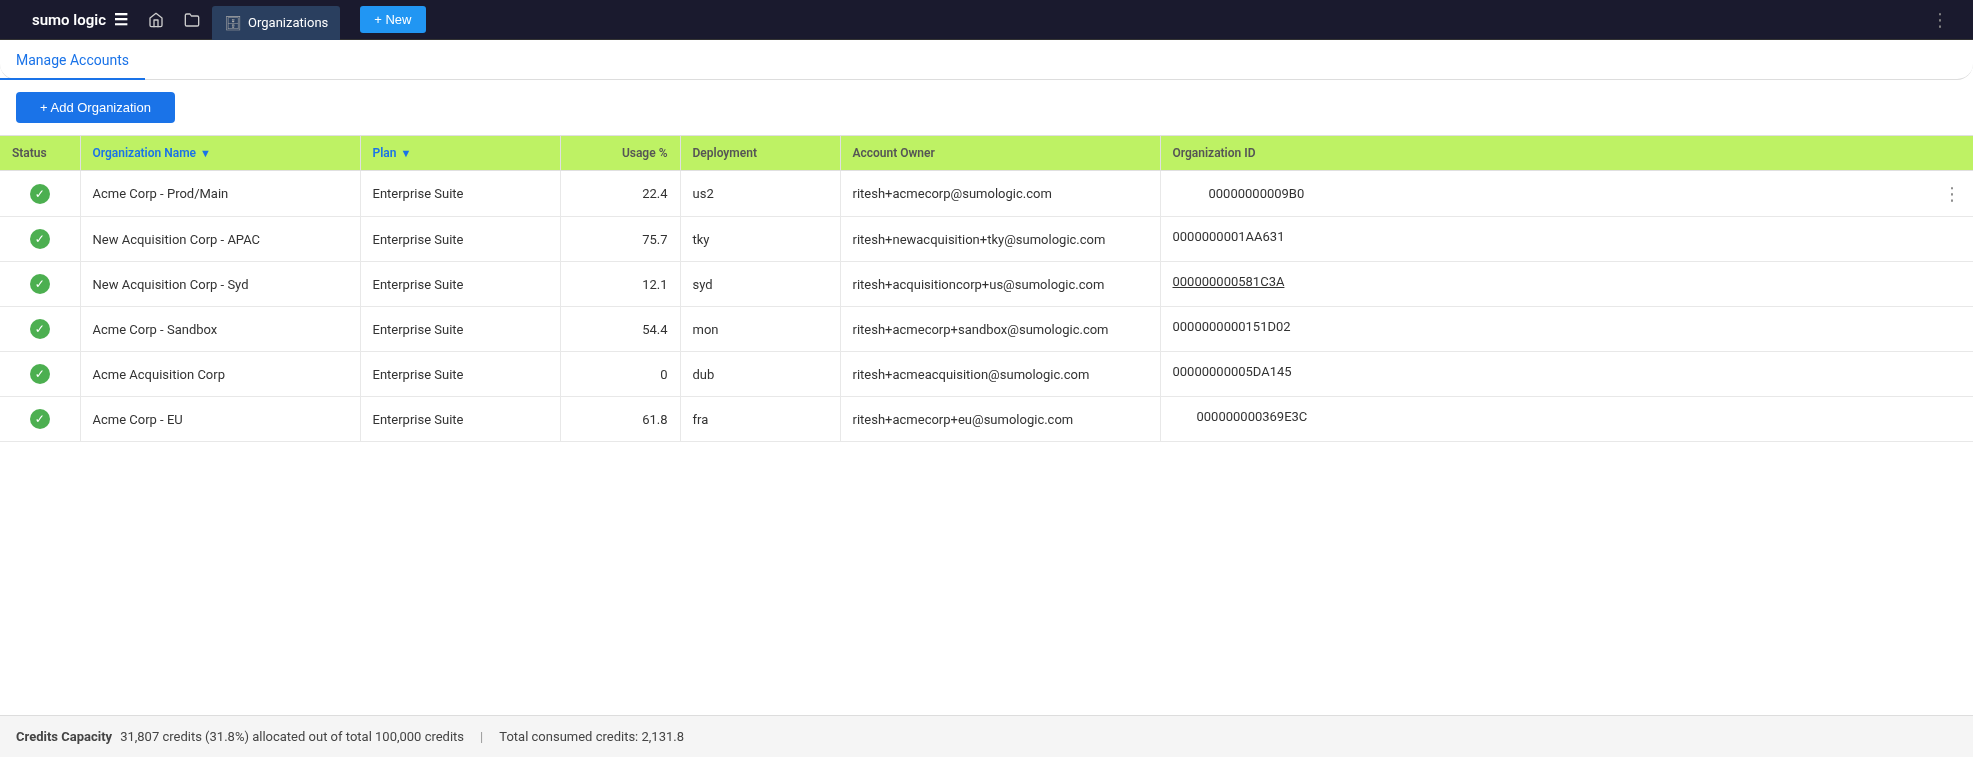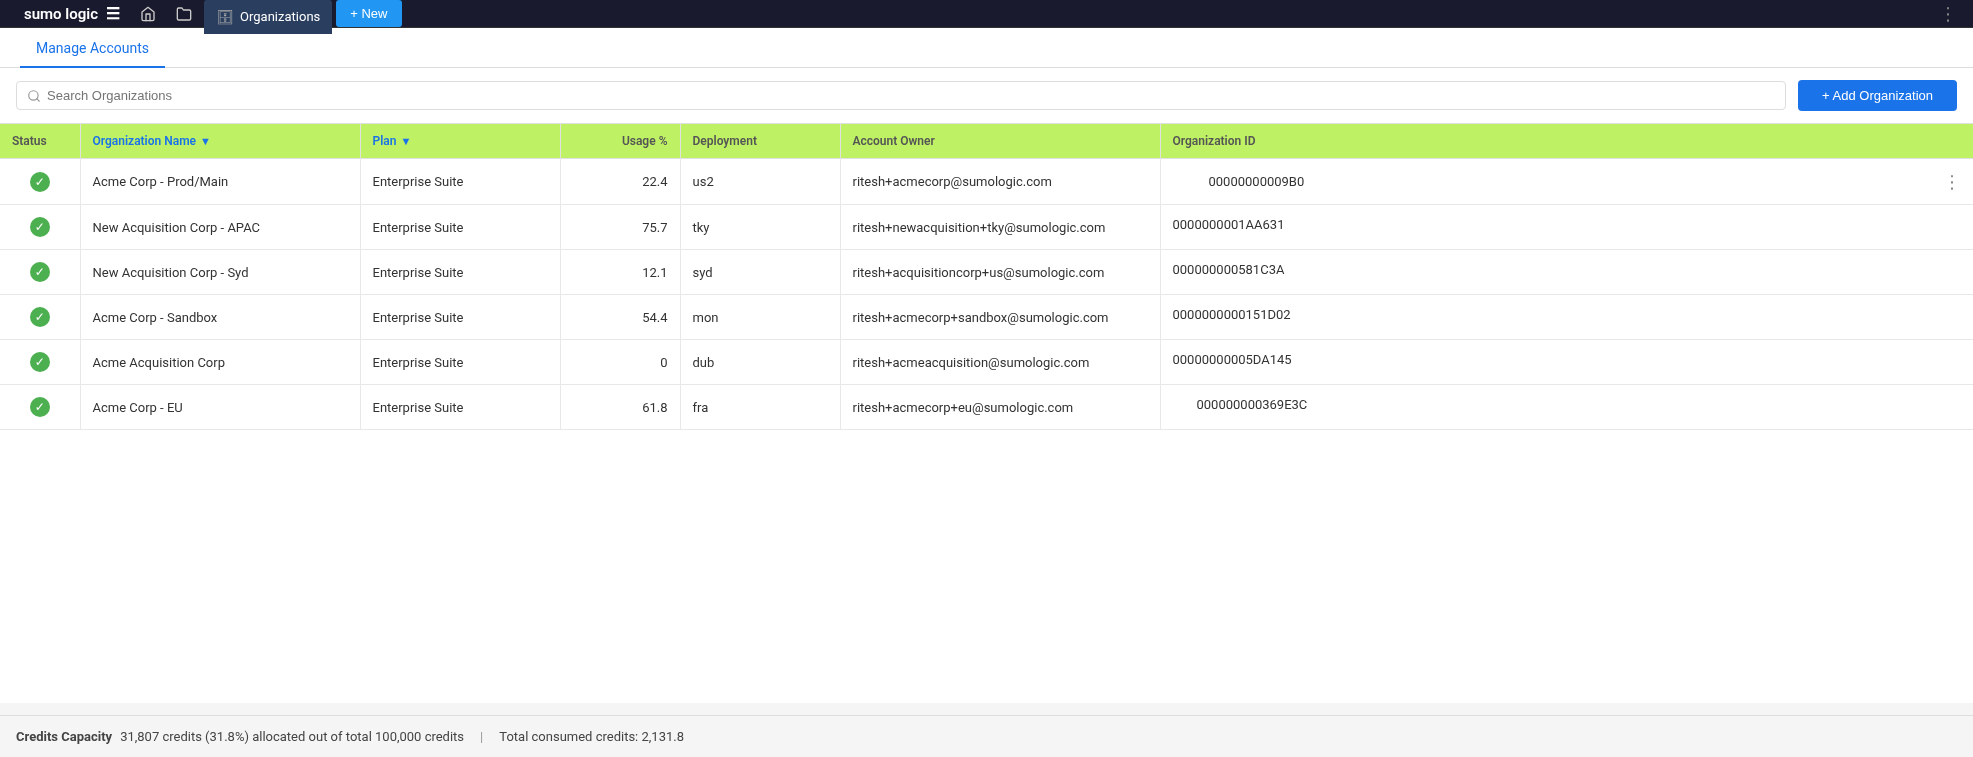--- a/index.html
+++ b/index.html
@@ -3,22 +3,22 @@
   <meta charset="utf-8">
   <style>
     * { box-sizing: border-box; margin: 0; padding: 0; }
     body { font-family: -apple-system, BlinkMacSystemFont, 'Segoe UI', Roboto, sans-serif; font-size: 13px; background: #f5f5f5; color: #333; }
 
     
     .topbar {
       display: flex;
       align-items: center;
       background: #1a1a2e;
-      height: 28px;
-      padding: 0 16px;
+      height: 40px;
+      padding: 0 24px;
       gap: 4px;
       border-bottom: 1px solid #333;
     }
     .logo-area {
       display: flex;
       align-items: center;
       gap: 8px;
       color: white;
       font-weight: bold;
       font-size: 15px;
@@ -54,37 +54,38 @@
       align-items: center;
       gap: 4px;
       background: #2196f3;
       color: white;
       padding: 6px 14px;
       border-radius: 3px;
       cursor: pointer;
       font-size: 13px;
       font-weight: 500;
       border: none;
-      margin-left: 0;
+      margin-left: 16px;
     }
     .topbar-spacer { flex: 1; }
     .topbar-dots { color: #888; font-size: 18px; margin-left: auto; }
 
     
     .main-content {
       background: white;
       min-height: calc(757px - 40px - 42px);
     }
 
     
     .tab-bar {
       display: flex;
       border-bottom: 1px solid #ddd;
-      padding: 0 20px;
-      background: white;
+      padding: 0 0;
+      background: white;
+      border-radius: 16px;
     }
     .tab-item {
       padding: 12px 16px 10px;
       font-size: 14px;
       cursor: pointer;
       color: #333;
       border-bottom: 2px solid transparent;
       margin-bottom: -1px;
     }
     .tab-item.active {
@@ -244,27 +245,20 @@
 
 <div class="main-content">
 
   <div class="tab-bar">
     <div class="tab-item active">
       <span>Manage Accounts</span>
     </div>
   </div>
 
   <div class="toolbar">
-    <div class="search-box">
-      <svg class="search-icon-svg" width="14" height="14" viewBox="0 0 24 24" fill="none" stroke="#999" stroke-width="2" stroke-linecap="round" stroke-linejoin="round">
-        <circle cx="11" cy="11" r="8"></circle>
-          <line x1="21" y1="21" x2="16.65" y2="16.65"></line>
-      </svg>
-      <input type="text" placeholder="Search Organizations" style="">
-    </div>
     <button class="add-org-btn">+ Add Organization</button>
   </div>
 
   <div class="table-container scroll-area">
     <table>
       <thead>
         <tr>
           <th style="width:80px;">
             <div class="th-inner">
               <span>Status</span>
@@ -328,21 +322,21 @@
               <span>0000000001AA631</span>
             </td>
           </tr>
           <tr>
             <td class="status-cell"><span class="check-icon">✓</span></td>
             <td>New Acquisition Corp - Syd</td>
             <td>Enterprise Suite</td>
             <td class="usage-cell">12.1</td>
             <td>syd</td>
             <td>ritesh+acquisitioncorp+us@sumologic.com</td>
-            <td style="display: flex; align-items: flex-end; justify-content: space-between; border: none;">
+            <td style="display: flex; align-items: flex-end; justify-content: space-between; border: none; text-decoration: underline;">
               <span>000000000581C3A</span>
             </td>
           </tr>
           <tr>
             <td class="status-cell"><span class="check-icon">✓</span></td>
             <td>Acme Corp - Sandbox</td>
             <td>Enterprise Suite</td>
             <td class="usage-cell">54.4</td>
             <td>mon</td>
             <td>ritesh+acmecorp+sandbox@sumologic.com</td>

